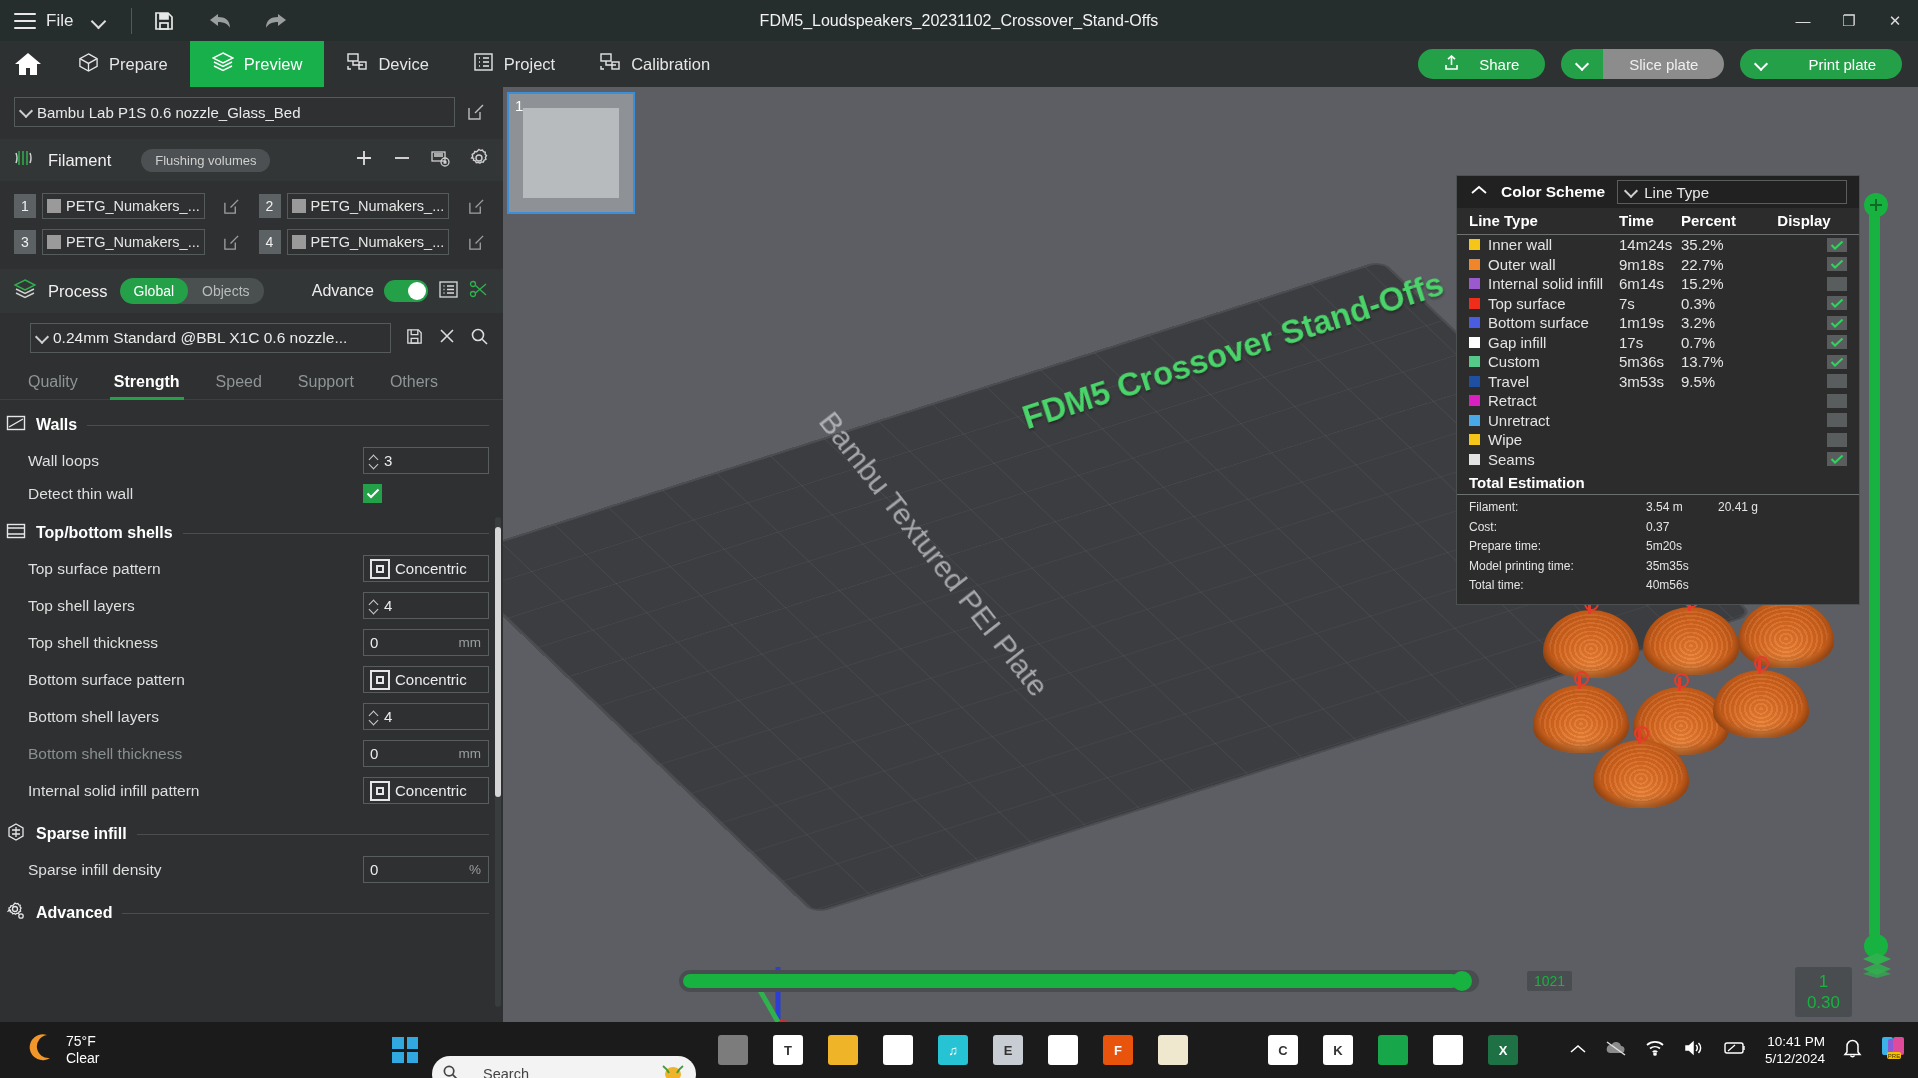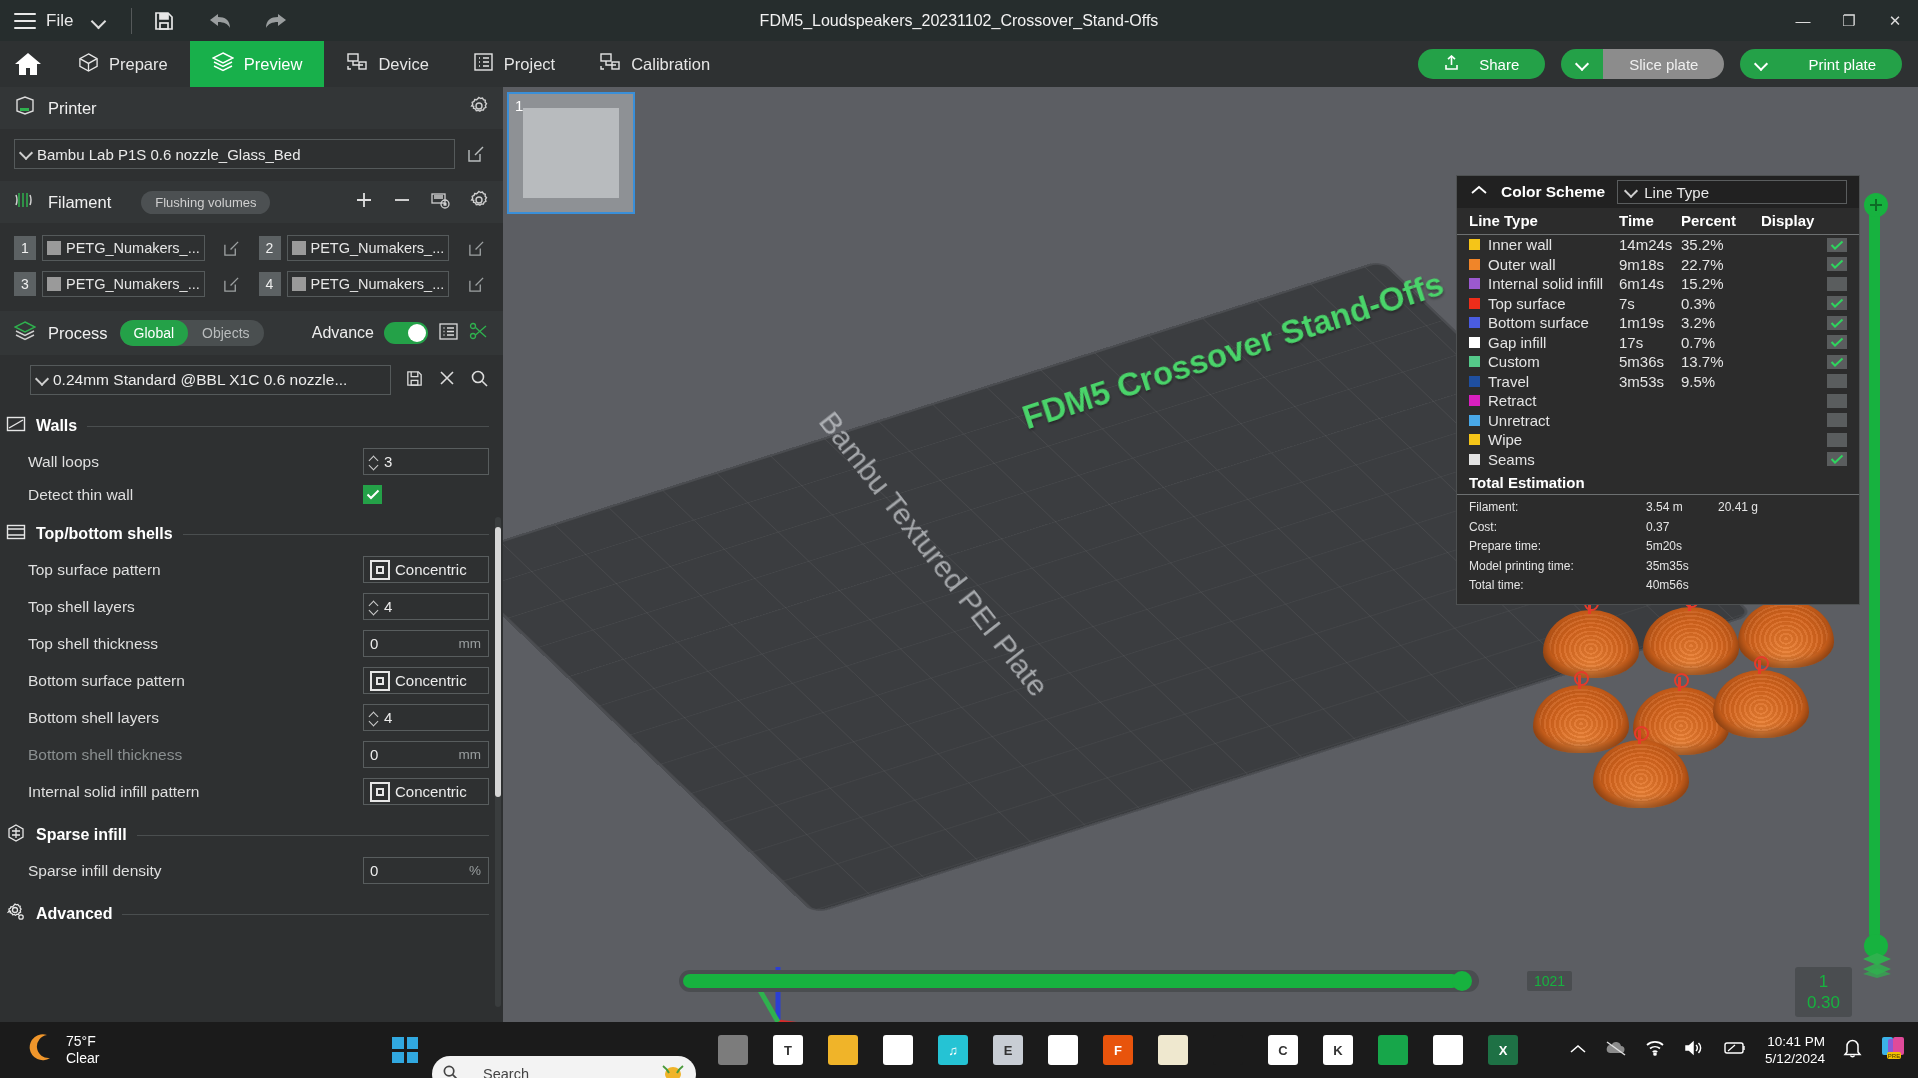--- a/index.html
+++ b/index.html
@@ -235,21 +235,21 @@
   .cs-head .ttl { color: #fff; font-size: 15.5px; font-weight: bold; }
   .cs-select {
     flex: 1; height: 24px; border: 1px solid #5a5d5e; display: flex; align-items: center;
     gap: 6px; padding: 0 6px; color: #e9e9e9; font-size: 15px;
   }
   .cs-cols {
     display: grid; grid-template-columns: 150px 62px 80px auto;
     padding: 4px 12px 5px; color: #fff; font-size: 15px; font-weight: bold;
     border-bottom: 1px solid #6d7071;
   }
-  .cs-cols span:last-child { text-align: left; }
+  .cs-cols span:last-child { text-align: center; }
   .cs-row {
     display: grid; grid-template-columns: 150px 62px 80px auto; align-items: center;
     padding: 1px 12px; color: #e4e4e4; font-size: 15px; height: 19.5px;
   }
   .cs-row .name { display: flex; align-items: center; gap: 8px; white-space: nowrap; }
   .cs-sw { width: 11px; height: 11px; flex: 0 0 11px; }
   .cs-disp { justify-self: end; width: 20px; height: 14px; background: #5a5d5e; display: flex; align-items: center; justify-content: center; }
   .cs-total { color: #fff; font-size: 15px; font-weight: bold; padding: 5px 12px 3px; border-bottom: 1px solid #6d7071; }
   .cs-est { padding: 3px 12px 8px; }
   .cs-est-row { display: grid; grid-template-columns: 177px 72px auto; color: #e4e4e4; font-size: 12px; line-height: 19.5px; }
@@ -396,35 +396,20 @@
         <div class="split-arrow">
             <span class="chev-sm"></span>
           </div>
         <div class="split-main green">Print plate</div>
       </div>
     </div>
   </div>
 
   <div class="sidebar">
 
-    <div class="sb-section-head">
-      <span>
-        <svg width="22" height="20" viewBox="0 0 22 20" fill="none" stroke="#dcdcdc" stroke-width="1.4">
-            <path d="M3 4 L11 1 L19 4 V15 L11 18 L3 15 Z"></path>
-            <path d="M6 12 h9 v3 h-9z" fill="#2fb14e" stroke="none"></path>
-          </svg>
-      </span>
-      <span class="t">Printer</span>
-      <span style="margin-left:auto">
-        <svg width="20" height="20" viewBox="0 0 20 20" fill="none" stroke="#cfcfcf" stroke-width="1.4">
-            <circle cx="10" cy="10" r="3"></circle>
-            <path d="M10 1.5 l1.6 1 1.9-.5.9 1.7 1.9.6-.2 2 1.4 1.4-1.1 1.7.5 1.9-1.8.9-.7 1.9-2-.2-1.5 1.3-1.7-1-1.9.5-.9-1.8-1.9-.6.2-2L2.6 10l1.1-1.7-.5-1.9 1.8-.9.7-1.9 2 .2z"></path>
-          </svg>
-      </span>
-    </div>
 
     <div class="sb-body" style="padding-top:10px;padding-bottom:12px;">
       <div class="row">
         <div class="combo">
           <span class="mini-chev"></span>
           <span>Bambu Lab P1S 0.6 nozzle_Glass_Bed</span>
         </div>
         <span class="edit-ico">
           <svg width="18" height="18" viewBox="0 0 18 18" fill="none" stroke="#b9bdbe" stroke-width="1.4">
               <path d="M2 5 v11 h11 V9"></path>
@@ -579,20 +564,27 @@
           </svg>
       </span>
       <span>
         <svg width="19" height="19" viewBox="0 0 19 19" fill="none" stroke="#dcdcdc" stroke-width="1.6">
             <circle cx="8" cy="8" r="5.5"></circle>
             <path d="M12.2 12.2 L17 17"></path>
           </svg>
       </span>
     </div>
 
+    <div class="tabs">
+      <div class="tab">Quality</div>
+      <div class="tab active">Strength</div>
+      <div class="tab">Speed</div>
+      <div class="tab">Support</div>
+      <div class="tab">Others</div>
+    </div>
 
     <div class="group-head">
       <span>
         <svg width="20" height="18" viewBox="0 0 20 18" fill="none" stroke="#e6e6e6" stroke-width="1.4">
             <rect x="1.5" y="2.5" width="17" height="13"></rect>
             <path d="M3 13 L17 5"></path>
           </svg>
       </span>
       <span class="gt">Walls</span>
       <span class="line"></span>

